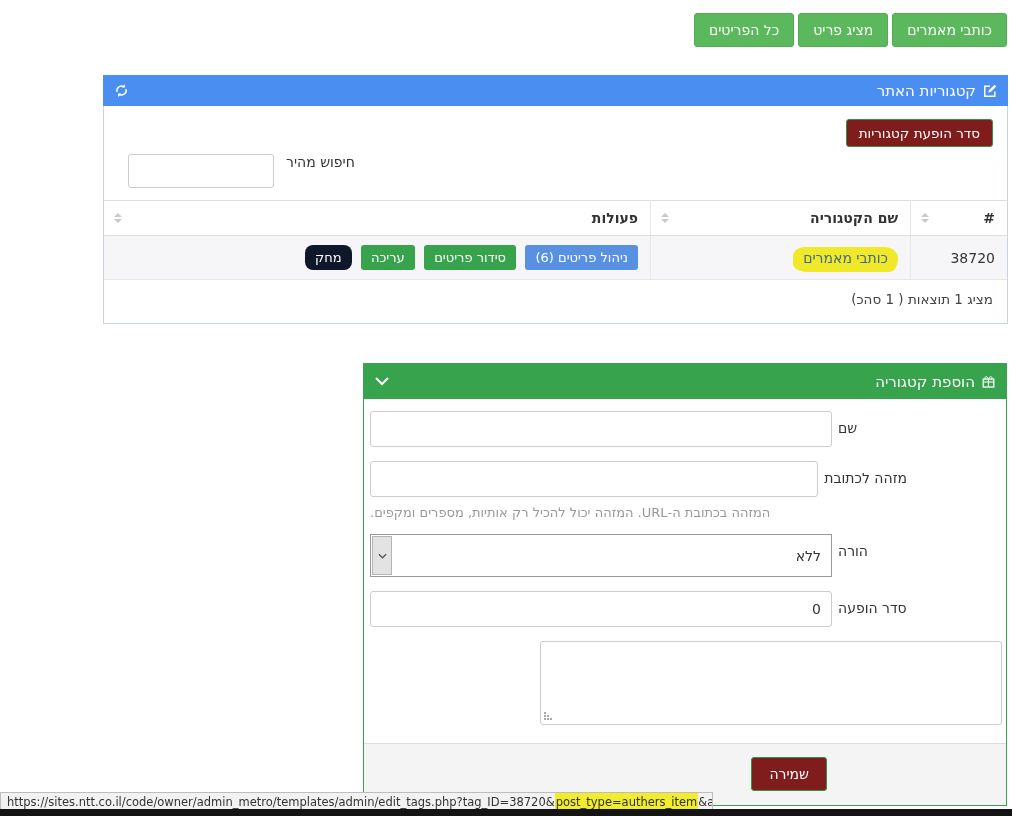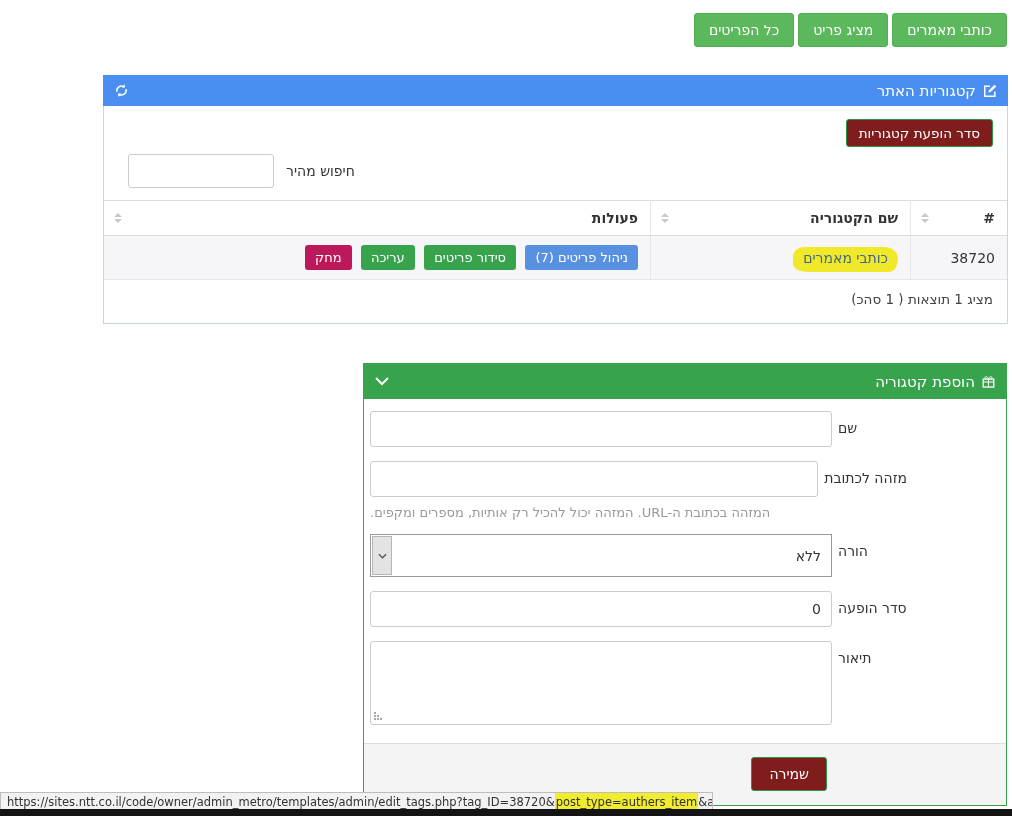--- a/index.html
+++ b/index.html
@@ -18,38 +18,38 @@
   .p-head{display:flex;align-items:center;justify-content:space-between;padding:0 11px;color:#fff;font-size:15px;}
   .head-title{display:flex;align-items:center;gap:7px;}
   .icn{display:inline-flex;align-items:center;line-height:0;}
 
   .panel-cat{position:absolute;top:75px;left:103px;right:4px;}
   .p-head.blue{background:#4a8ef1;height:31px;}
   .p-body{border:1px solid #c8d4e2;border-top:none;background:#fff;}
   .pad{padding:13px 14px 10px;}
   .order-row{text-align:right;margin-bottom:7px;}
   .btn.green{background:#7f1d1d;border-color:#2f9443;padding:5px 12px;font-size:13.5px;}
-  .search-row{display:flex;justify-content:flex-end;align-items:center;gap:12px;margin:2px 0 2px;padding-left:10px;}
+  .search-row{display:flex;justify-content:flex-end;gap:12px;margin:2px 0 2px;padding-left:10px;}
   .search-row label{font-size:14px;color:#333;}
   .search-input{width:140px;height:30px;border:1px solid #ccc;border-radius:3px;outline:none;}
 
   table{width:100%;border-collapse:collapse;}
   th,td{text-align:right;padding:9px 12px;font-size:14px;color:#333;border-left:1px solid #e7e7e7;}
   th:last-child,td:last-child{border-left:none;}
   thead th{border-top:1px solid #ddd;border-bottom:1px solid #ddd;font-weight:bold;position:relative;cursor:pointer;}
   tbody td{border-bottom:1px solid #e7e7e7;background:#f6f6f8;}
   .col-id{width:72px;} .col-name{width:235px;}
   .sort{position:absolute;left:10px;top:50%;transform:translateY(-50%);display:flex;flex-direction:column;gap:2px;}
   .sort i{display:block;width:0;height:0;border-left:4px solid transparent;border-right:4px solid transparent;}
   .sort .up{border-bottom:4px solid #c9c9c9;}
   .sort .dn{border-top:4px solid #c9c9c9;}
   .hl-link{color:#41688e;background:#f0e92a;padding:3px 10px 6px;border-radius:11px 14px 9px 15px / 9px 11px 13px 8px;
     display:inline-block;margin:-2px 0 -5px;text-decoration:none;font-size:14px;cursor:pointer;}
   .abtn{border:none;border-radius:3px;color:#fff;font-size:13px;padding:5px 10px;margin-left:5px;}
-  .abtn.blue{background:#5890e2;} .abtn.green{background:#37a44d;} .abtn.red{background:#be185d;}
+  .abtn.blue{background:#5890e2;} .abtn.green{background:#37a44d;} .abtn.red{background:#0f172a;border-radius:8px;}
   .results{padding:11px 14px 16px;font-size:13.5px;color:#444;}
 
   .panel-add{position:absolute;top:363px;left:363px;right:5px;height:443px;border:1px solid #37a44d;
     display:flex;flex-direction:column;background:#fff;box-sizing:border-box;}
   .p-head.green-h{background:#37a44d;height:35px;flex:0 0 35px;}
   .chev{cursor:pointer;}
   .form-body{flex:1;padding:12px 4px 0 6px;}
   .frow{display:flex;margin-bottom:14px;}
   .flabel{flex:0 0 170px;box-sizing:border-box;padding:9px 95px 0 6px;font-size:14px;color:#333;
     text-align:left;white-space:nowrap;}
@@ -141,21 +141,21 @@
             </th>
           </tr>
         </thead>
         <tbody>
           <tr>
             <td>38720</td>
             <td>
               <a class="hl-link">כותבי מאמרים</a>
             </td>
             <td>
-              <button class="abtn blue">ניהול פריטים (7)</button>
+              <button class="abtn blue">ניהול פריטים (6)</button>
               <button class="abtn green">סידור פריטים</button>
               <button class="abtn green">עריכה</button>
               <button class="abtn red">מחק</button>
             </td>
           </tr>
         </tbody>
       </table>
       <div class="results">מציג 1 תוצאות ( 1 סהכ)</div>
     </div>
   </section>
@@ -208,21 +208,20 @@
       </div>
 
       <div class="frow">
         <label class="flabel">סדר הופעה</label>
         <div class="ffield">
           <input type="text" class="inp" value="0" style="">
         </div>
       </div>
 
       <div class="frow">
-        <label class="flabel">תיאור</label>
         <div class="ffield">
           <textarea class="ta" style=""></textarea>
           <span class="grip"></span>
         </div>
       </div>
     </div>
 
     <footer class="p-foot">
       <button class="btn green save">שמירה</button>
     </footer>

